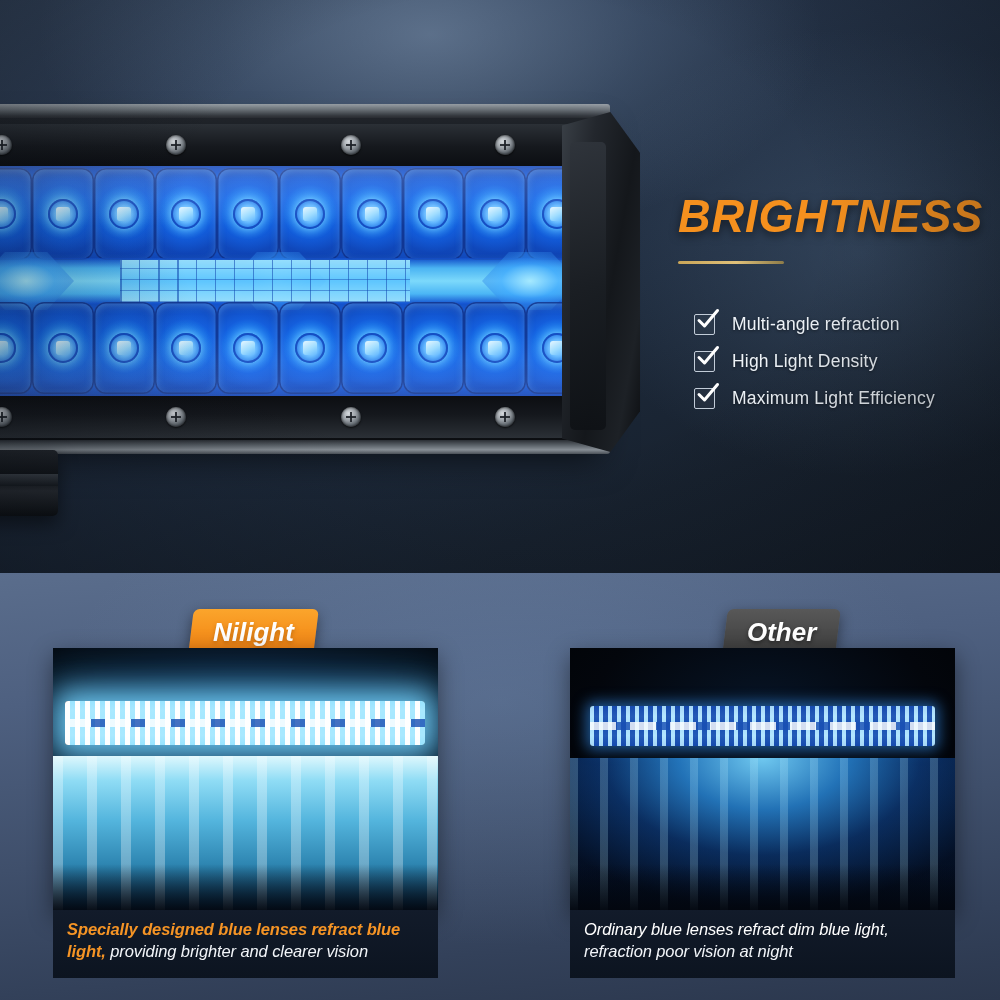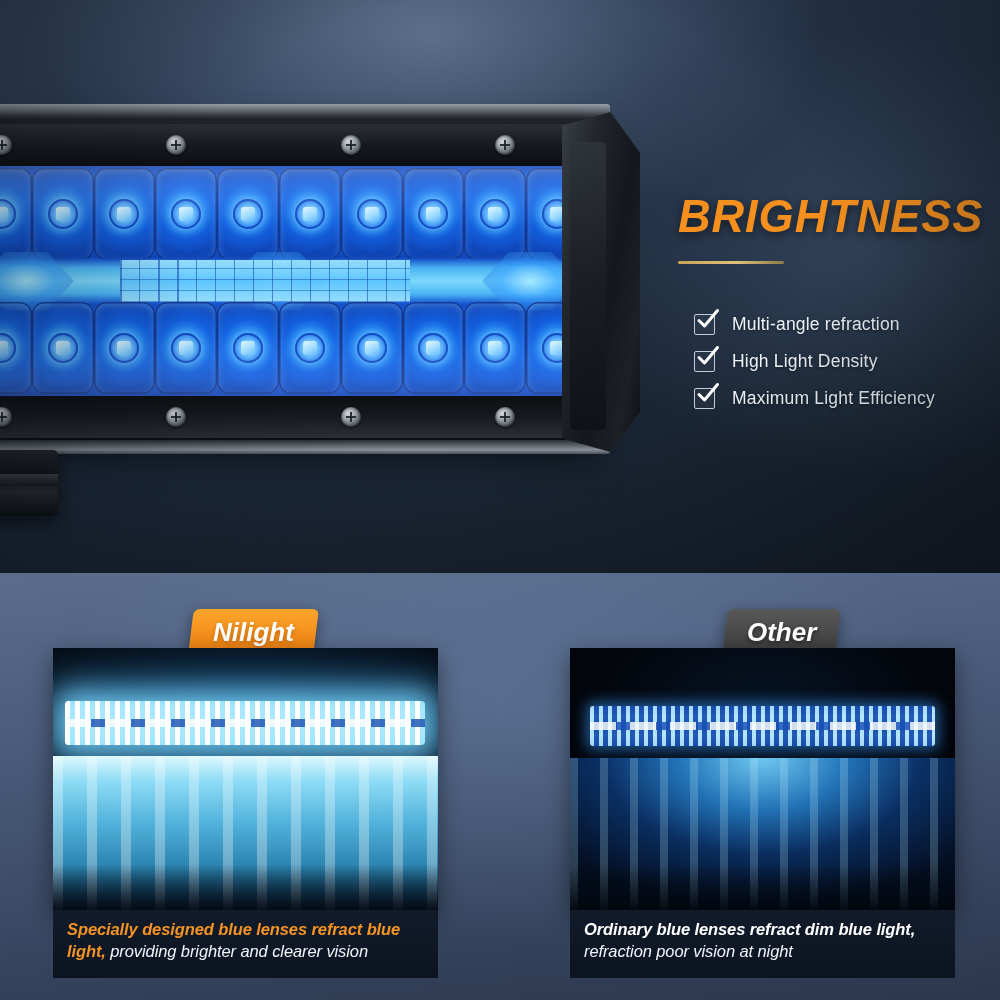--- a/index.html
+++ b/index.html
@@ -192,21 +192,21 @@
     box-shadow:0 8px 22px rgba(0,0,0,.45);
   }
   .panel-caption{
     position:absolute; left:0; top:262px; width:385px; height:68px;
     background:linear-gradient(180deg,#121b2a 0%,#0c1420 100%);
     padding:9px 14px 0 14px;
     line-height:1.32;
   }
   .cap-line{ font-size:16.5px; font-style:italic; letter-spacing:-.1px; }
   .cap-strong-orange{ color:#F59425; font-weight:700; }
-  .cap-strong-white{ color:#ffffff; font-weight:700; }
+  .cap-strong-white{ color:#ffffff; font-weight:400; }
   .cap-normal{ color:#f2f5f9; font-weight:400;text-align:right; }
 
   
   .ph-dark{ position:absolute; inset:0; background:radial-gradient(ellipse 70% 60% at 50% 22%, #071425 0%, #03060c 62%, #010306 100%); }
   .ph-bar{
     position:absolute; left:12px; width:360px; height:44px;
   }
   .ph-bar.n{ top:53px; }
   .ph-bar.o{ top:58px; height:40px; left:20px; width:345px; }
   .bar-core{

